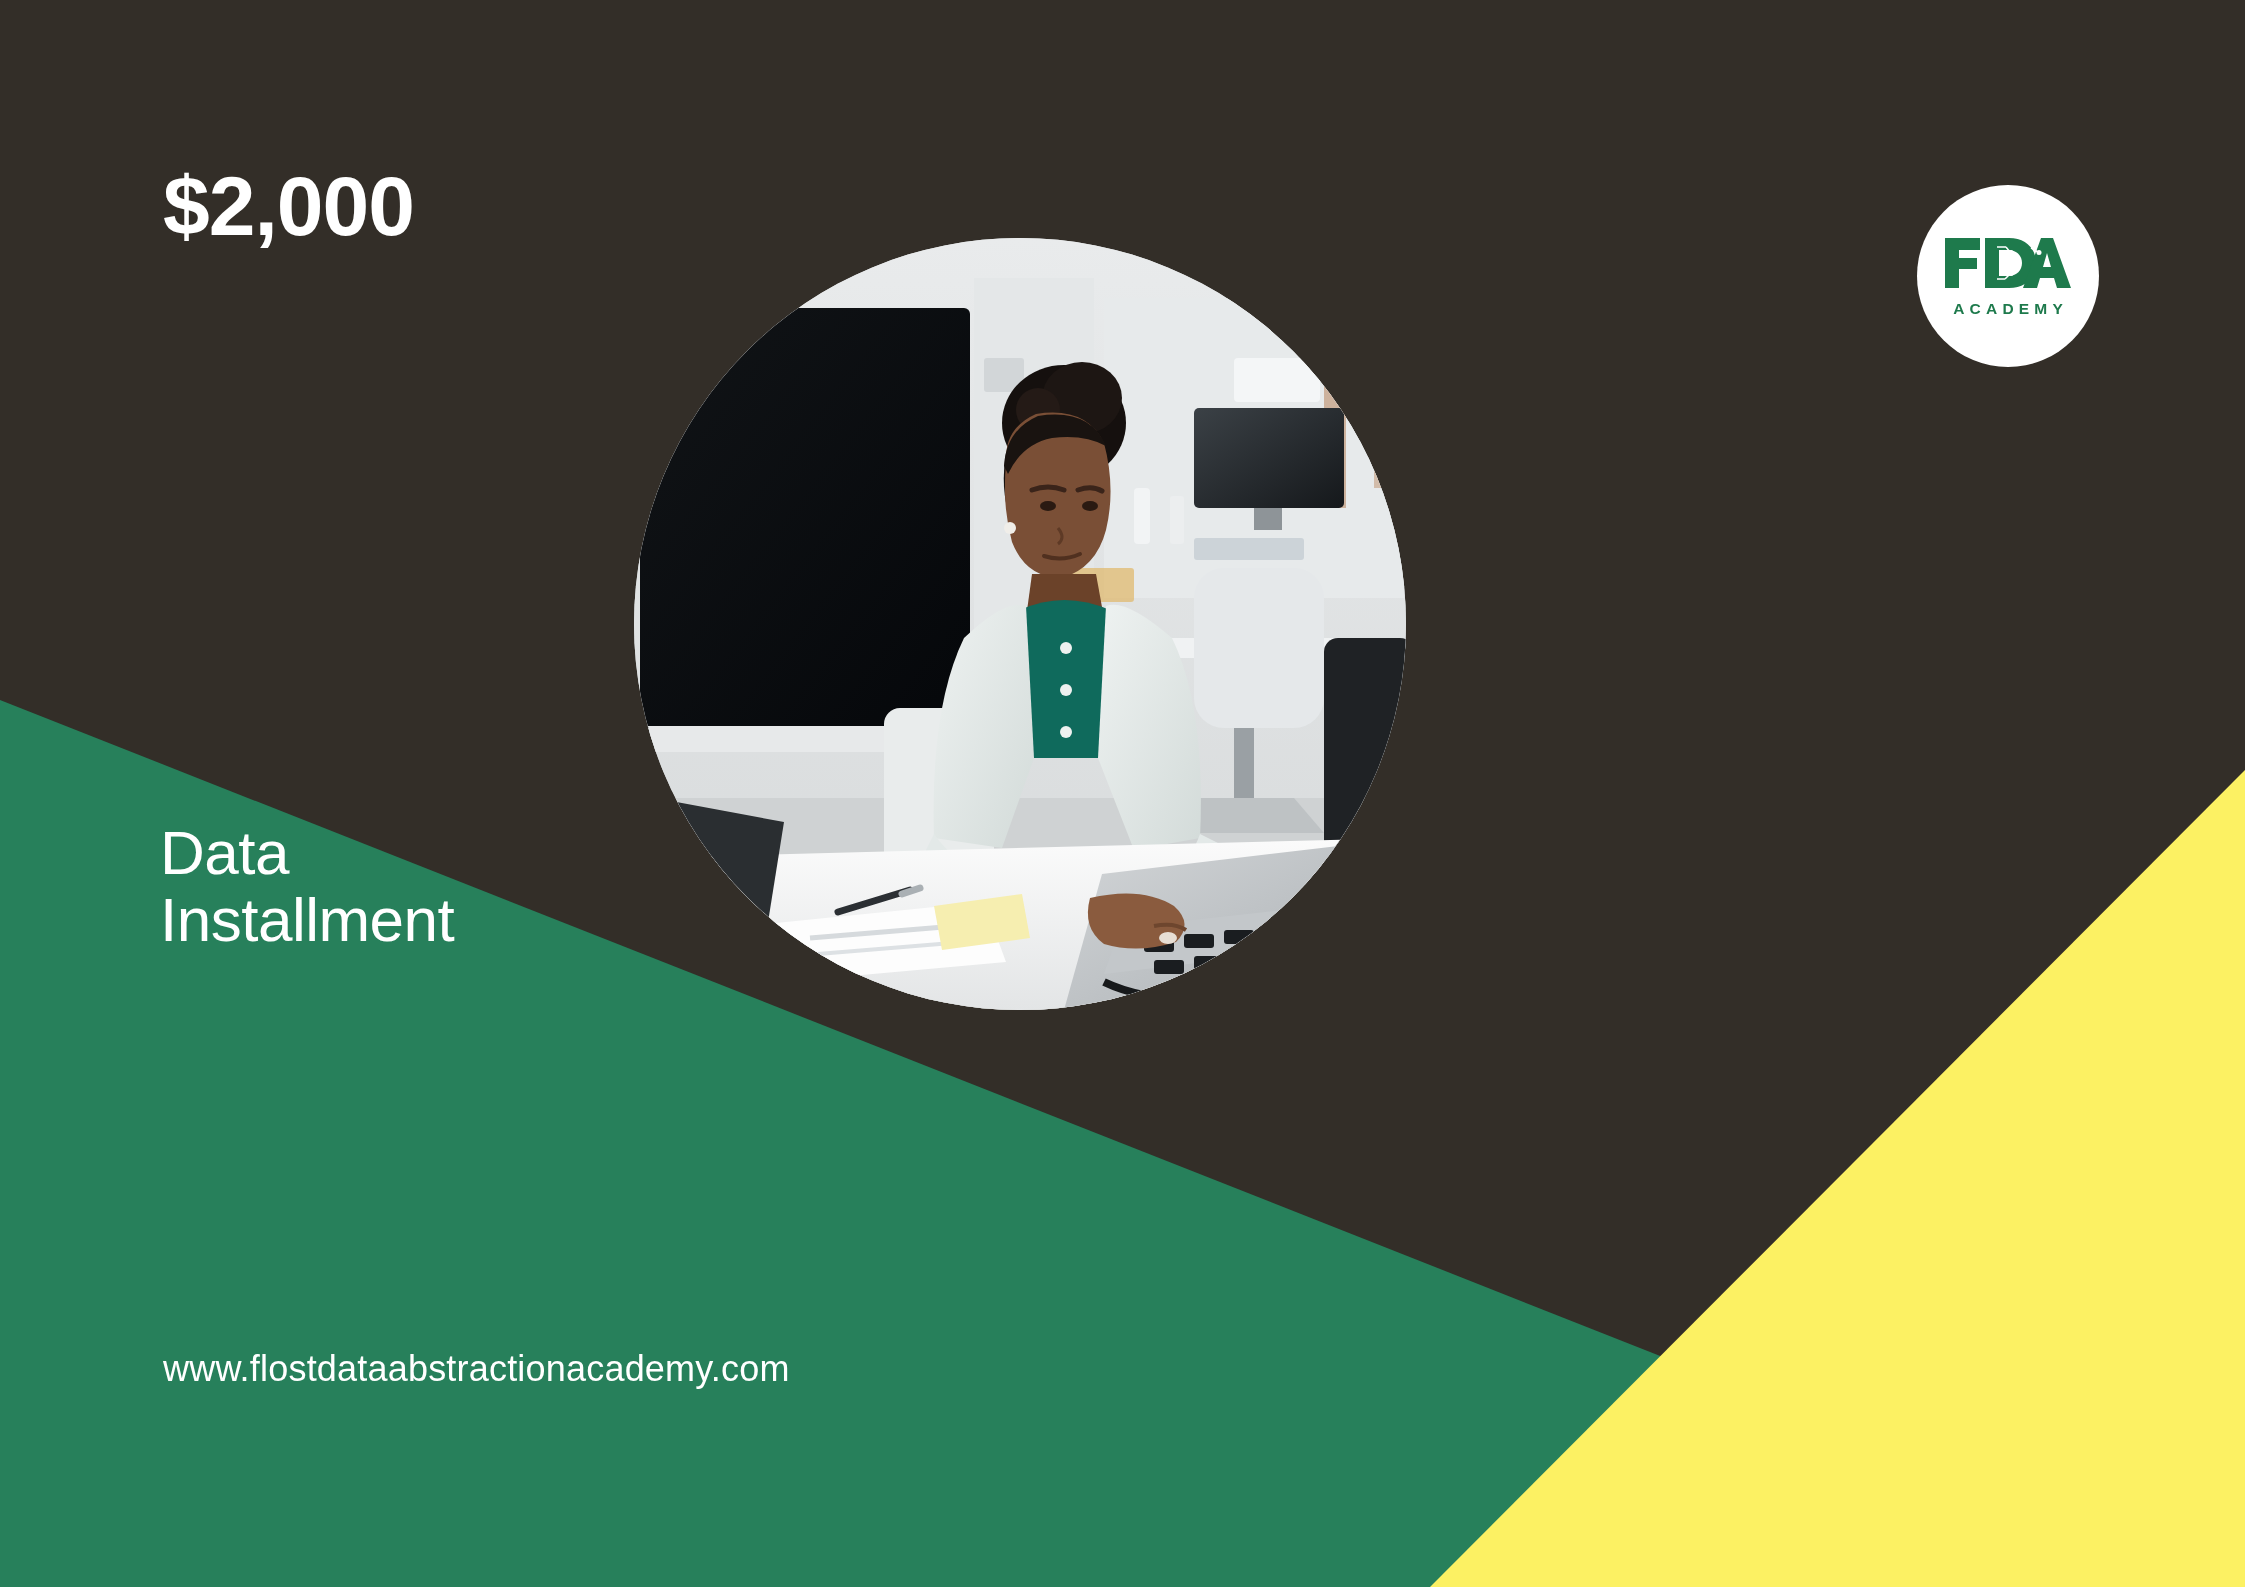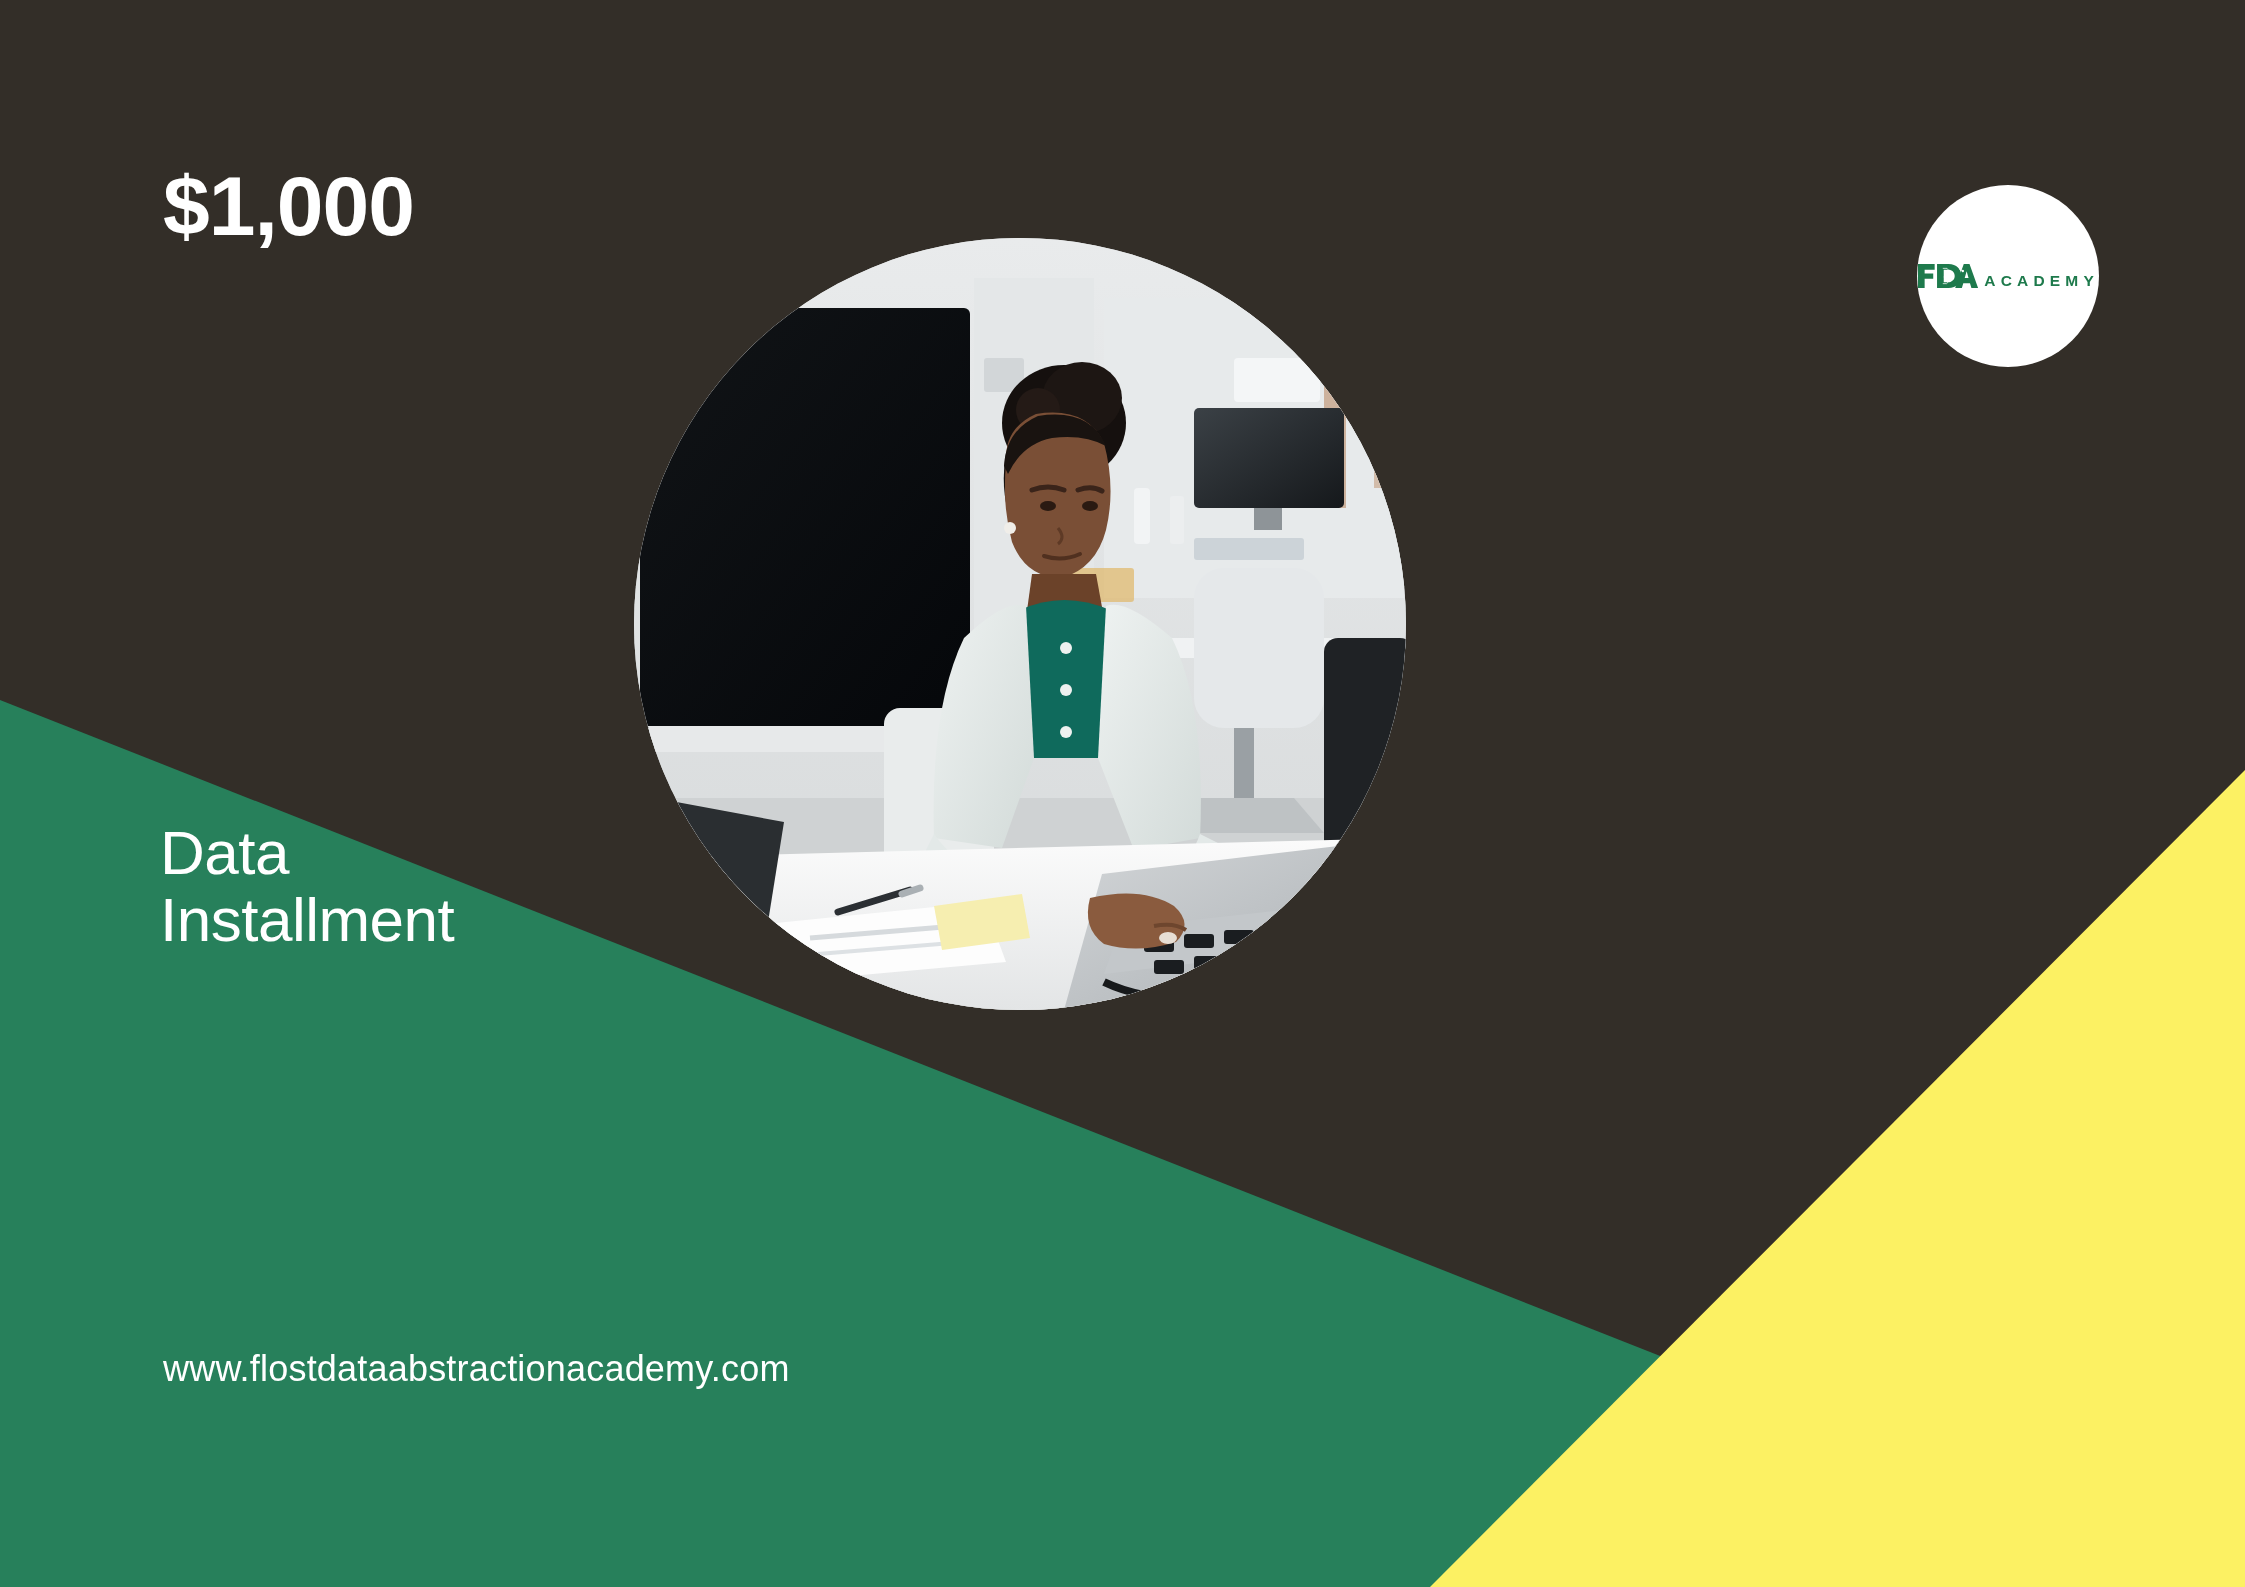--- a/index.html
+++ b/index.html
@@ -28,21 +28,21 @@
   }
   .photo-circle svg{ display:block; width:100%; height:100%; }
 
   
   .logo{
     position:absolute;
     left:1917px; top:185px;
     width:182px; height:182px;
     border-radius:50%;
     background:#ffffff;
-    display:flex; flex-direction:row;
+    display:flex; flex-direction:column;
     align-items:center; justify-content:center;
   }
   .logo-mark{ width:130px; height:56px; display:block; }
   .logo-sub{
     margin-top:9px;
     font-size:15.5px;
     letter-spacing:5.2px;
     font-weight:700;
     color:#1E7A4C;
     text-indent:5.2px;
@@ -256,21 +256,21 @@
         <circle cx="136" cy="35" r="5"></circle>
         <circle cx="144" cy="51" r="5"></circle>
         <circle cx="136" cy="77" r="5"></circle>
         <circle cx="192" cy="35" r="5"></circle>
       </g>
     </svg>
     <div class="logo-sub">ACADEMY</div>
   </div>
 
   <div class="price-block">
-    <div class="price-amount">$1,000</div>
+    <div class="price-amount">$2,000</div>
   </div>
 
   <div class="headline">
     <span>Data</span>
     <span>Installment</span>
   </div>
 
   <div class="site-url">www.flostdataabstractionacademy.com</div>
 
 </div>

